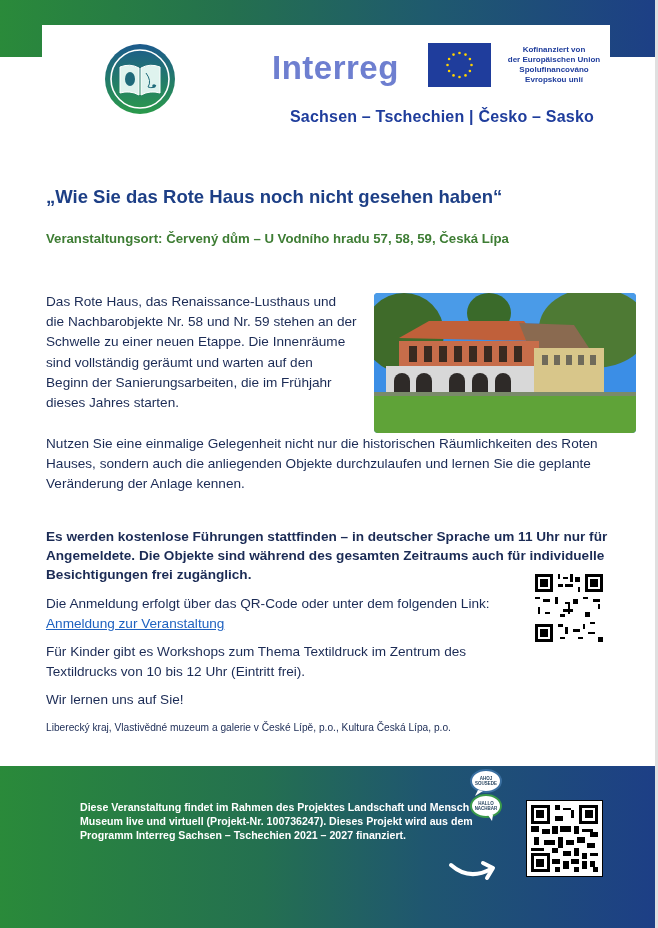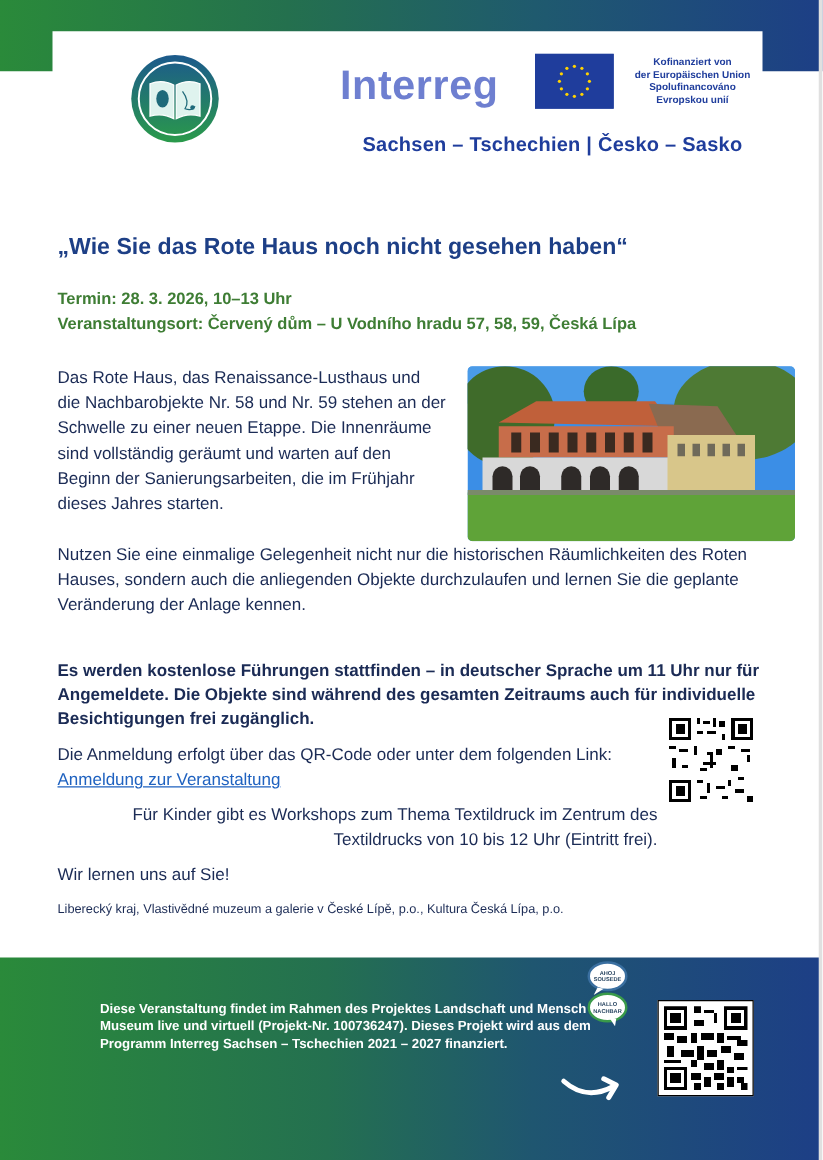--- a/index.html
+++ b/index.html
@@ -47,21 +47,21 @@
   .intro2 { position: absolute; left: 46px; top: 434px; width: 580px; }
 
   .bold-par {
     position: absolute; left: 46px; top: 527px; width: 580px; font-size: 13.6px; font-weight: bold;
     line-height: 19px; color: #1b2b55;
   }
   .qr-top { position: absolute; left: 533px; top: 572px; width: 72px; height: 72px; }
 
   .reg { position: absolute; left: 46px; top: 594px; width: 480px; }
   .reg a { color: #1f62c0; text-decoration: underline; }
-  .kids { position: absolute; left: 46px; top: 642px; width: 480px; text-align: right; }
+  .kids { position: absolute; left: 46px; top: 642px; width: 480px; }
   .welcome { position: absolute; left: 46px; top: 690px; }
   .partners {
     position: absolute; left: 46px; top: 722px; font-size: 10.2px; color: #1b2b55;
   }
 
   .bottom-band {
     position: absolute; left: 0; top: 766px; width: 655px; height: 162px;
     background: linear-gradient(90deg, #2a8a3a 0%, #247050 40%, #1f5670 65%, #1d3f86 100%);
   }
   .footer-text {
@@ -120,21 +120,20 @@
 <div class="eu-text">
   <div>Kofinanziert von</div>
   <div>der Europäischen Union</div>
   <div>Spolufinancováno</div>
   <div>Evropskou unií</div>
 </div>
 <div class="program-line">Sachsen – Tschechien | Česko – Sasko</div>
 
 <div class="title">„Wie Sie das Rote Haus noch nicht gesehen haben“</div>
 <div class="meta">
-  <div>Termin: 28. 3. 2026, 10–13 Uhr</div>
   <div>Veranstaltungsort: Červený dům – U Vodního hradu 57, 58, 59, Česká Lípa</div>
 </div>
 
 <div class="intro body-text">Das Rote Haus, das Renaissance-Lusthaus und die Nachbarobjekte Nr. 58 und Nr. 59 stehen an der Schwelle zu einer neuen Etappe. Die Innenräume sind vollständig geräumt und warten auf den Beginn der Sanierungsarbeiten, die im Frühjahr dieses Jahres starten.</div>
 
 <svg class="photo" viewBox="0 0 262 140" preserveAspectRatio="none">
   <rect width="262" height="140" fill="#3b8ee6"></rect>
   <rect x="0" y="0" width="262" height="30" fill="#4a9be8"></rect>
 
   <ellipse cx="30" cy="40" rx="40" ry="40" fill="#3f6b2a"></ellipse>

